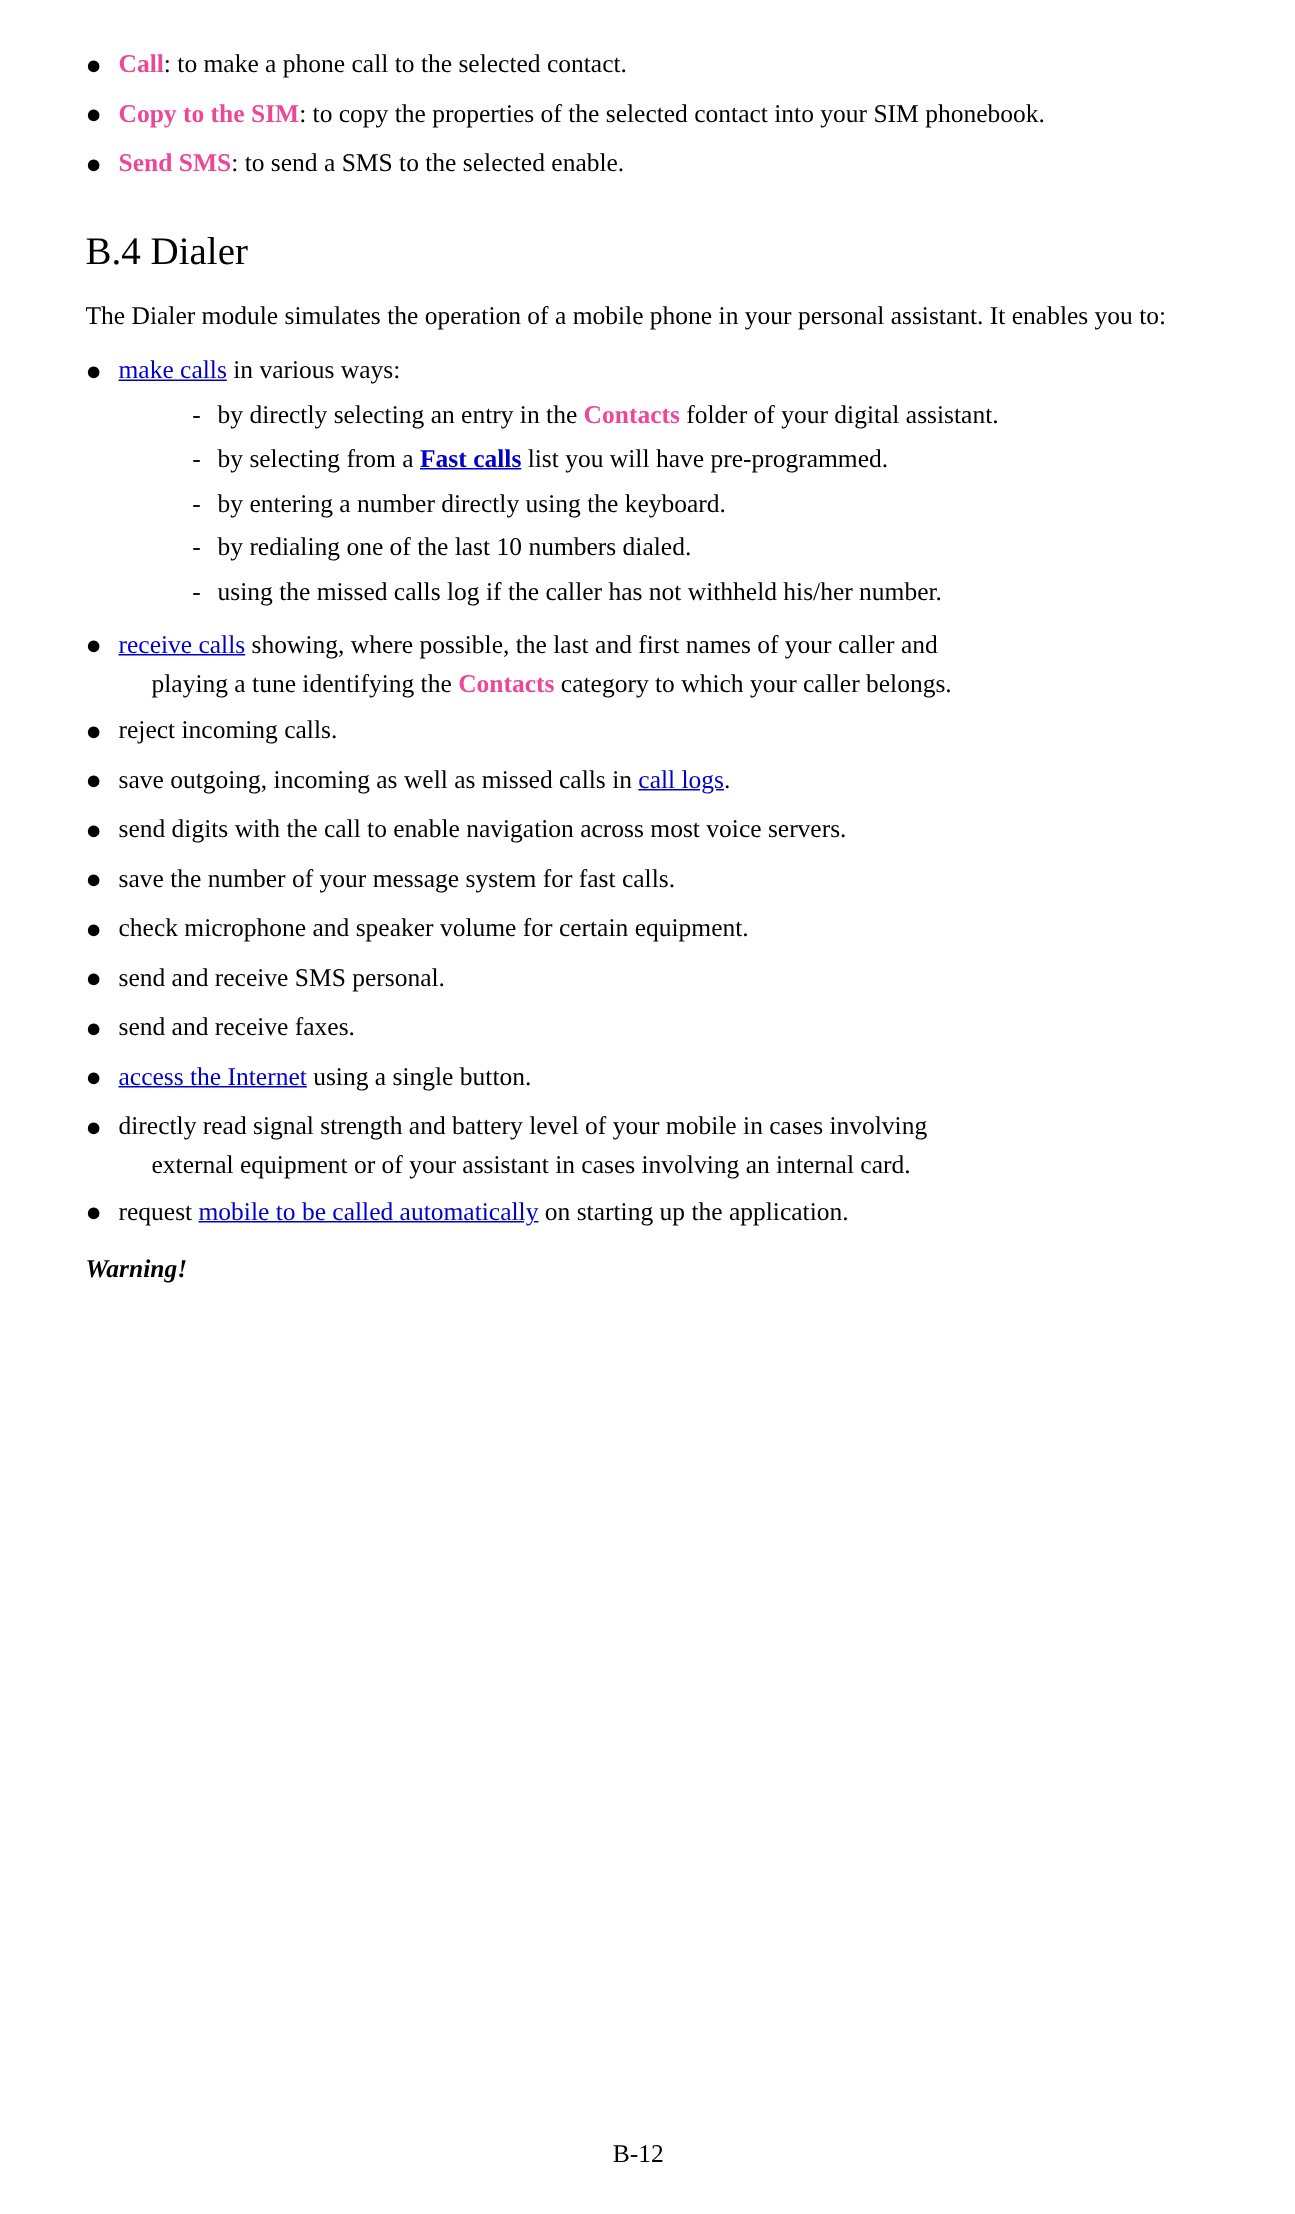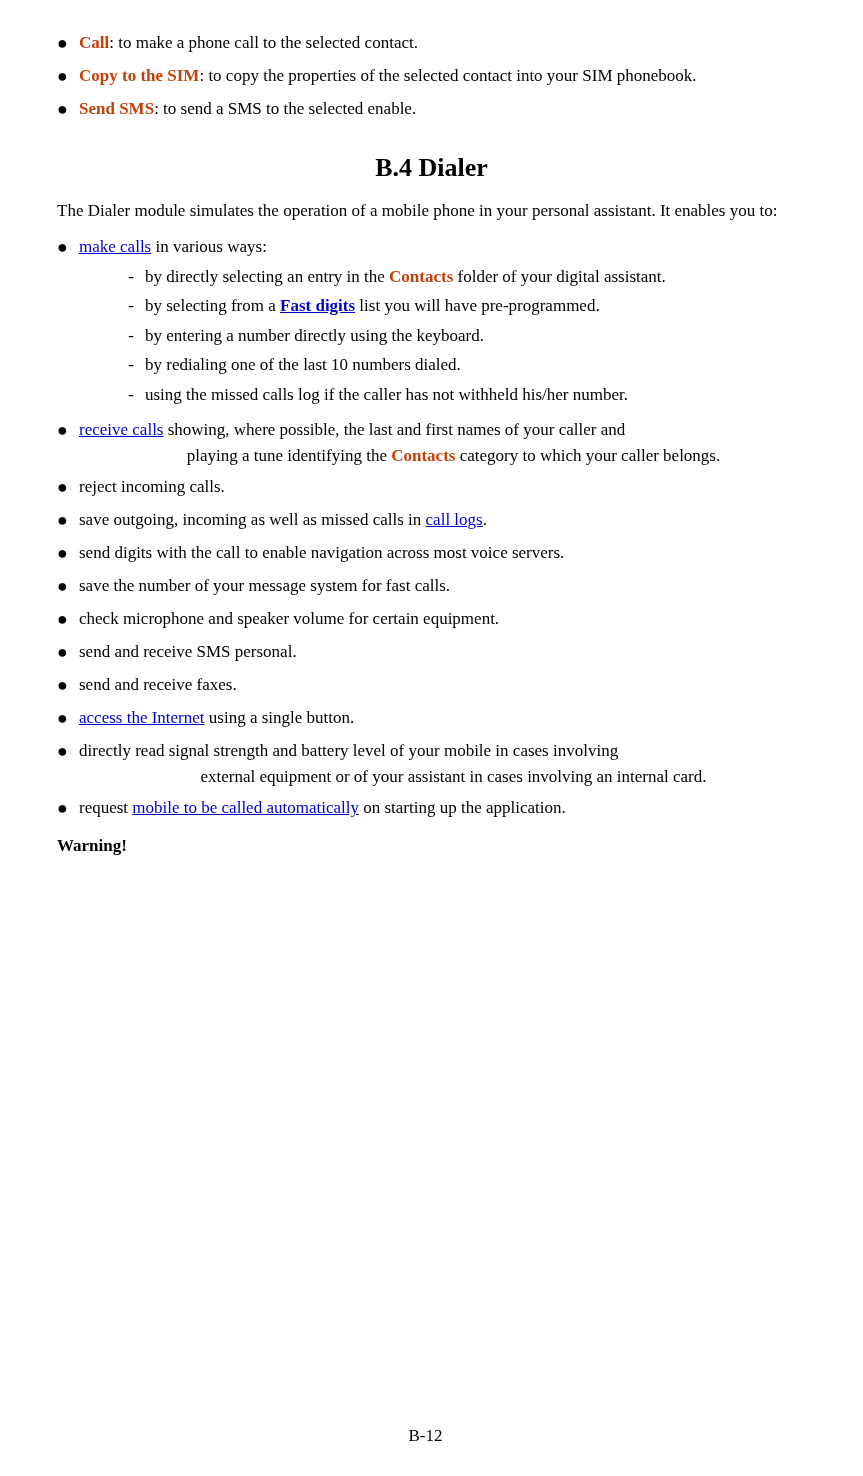--- a/index.html
+++ b/index.html
@@ -31,33 +31,32 @@
       line-height: 1.5;
     }
 
     .bullet-text {
       flex: 1;
       line-height: 1.5;
     }
 
     .bold-blue {
       font-weight: bold;
-      color: #c2410c;
+      color: #ec4899;
     }
 
     .link-underline {
       color: #0000cc;
       text-decoration: underline;
     }
 
     .section-heading {
       font-size: 26px;
-      font-weight: bold;
+      font-weight: normal;
       margin: 30px 0 14px 0;
-      text-align: center;
     }
 
     .section-intro {
       line-height: 1.6;
       margin-bottom: 10px;
     }
 
     .sub-bullet-list {
       margin-left: 38px;
       margin-top: 4px;
@@ -75,20 +74,21 @@
       min-width: 28px;
       text-align: center;
       font-size: 17px;
     }
 
     .sub-text {
       flex: 1;
     }
 
     .warning-bold {
+      font-style: italic;
       font-weight: bold;
       font-size: 17px;
       line-height: 1.6;
       margin-top: 10px;
     }
 
     .warning-italic {
       font-style: italic;
       font-size: 17px;
       line-height: 1.6;
@@ -99,21 +99,20 @@
       bottom: 30px;
       left: 0;
       right: 12px;
       text-align: center;
       font-size: 17px;
     }
 
     .indent-continuation {
       margin-left: 22px;
       line-height: 1.5;
-      text-align: center;
     }
   </style>
 </head>
 <body>
 
 <div class="bullet-item">
   <span class="bullet-dot">●</span>
   <span class="bullet-text">
     <span class="bold-blue">Call</span><span>: to make a phone call to the selected contact.</span>
   </span>
@@ -141,21 +140,21 @@
   <span class="bullet-dot">●</span>
   <span class="bullet-text">
     <a class="link-underline">make calls</a><span> in various ways:</span>
     <div class="sub-bullet-list">
       <div class="sub-bullet-item">
         <span class="sub-dash">-</span>
         <span class="sub-text">by directly selecting an entry in the <span class="bold-blue">Contacts</span> folder of your digital assistant.</span>
       </div>
       <div class="sub-bullet-item">
         <span class="sub-dash">-</span>
-        <span class="sub-text">by selecting from a <span class="bold-blue link-underline">Fast digits</span> list you will have pre-programmed.</span>
+        <span class="sub-text">by selecting from a <span class="bold-blue link-underline">Fast calls</span> list you will have pre-programmed.</span>
       </div>
       <div class="sub-bullet-item">
         <span class="sub-dash">-</span>
         <span class="sub-text">by entering a number directly using the keyboard.</span>
       </div>
       <div class="sub-bullet-item">
         <span class="sub-dash">-</span>
         <span class="sub-text">by redialing one of the last 10 numbers dialed.</span>
       </div>
       <div class="sub-bullet-item">

